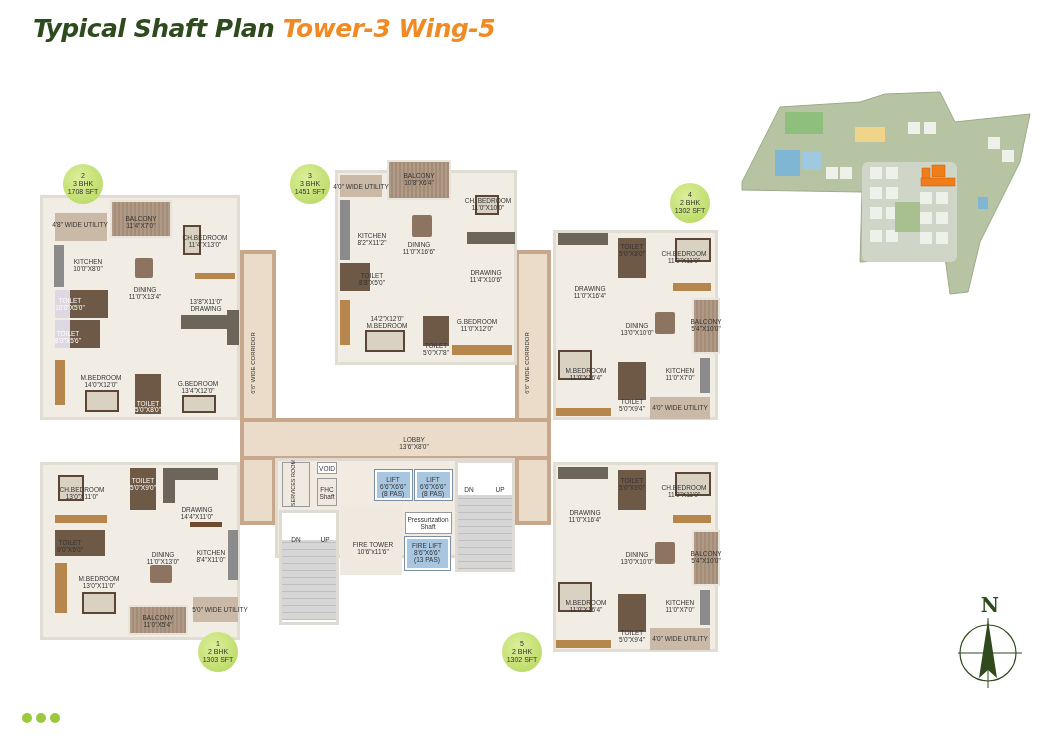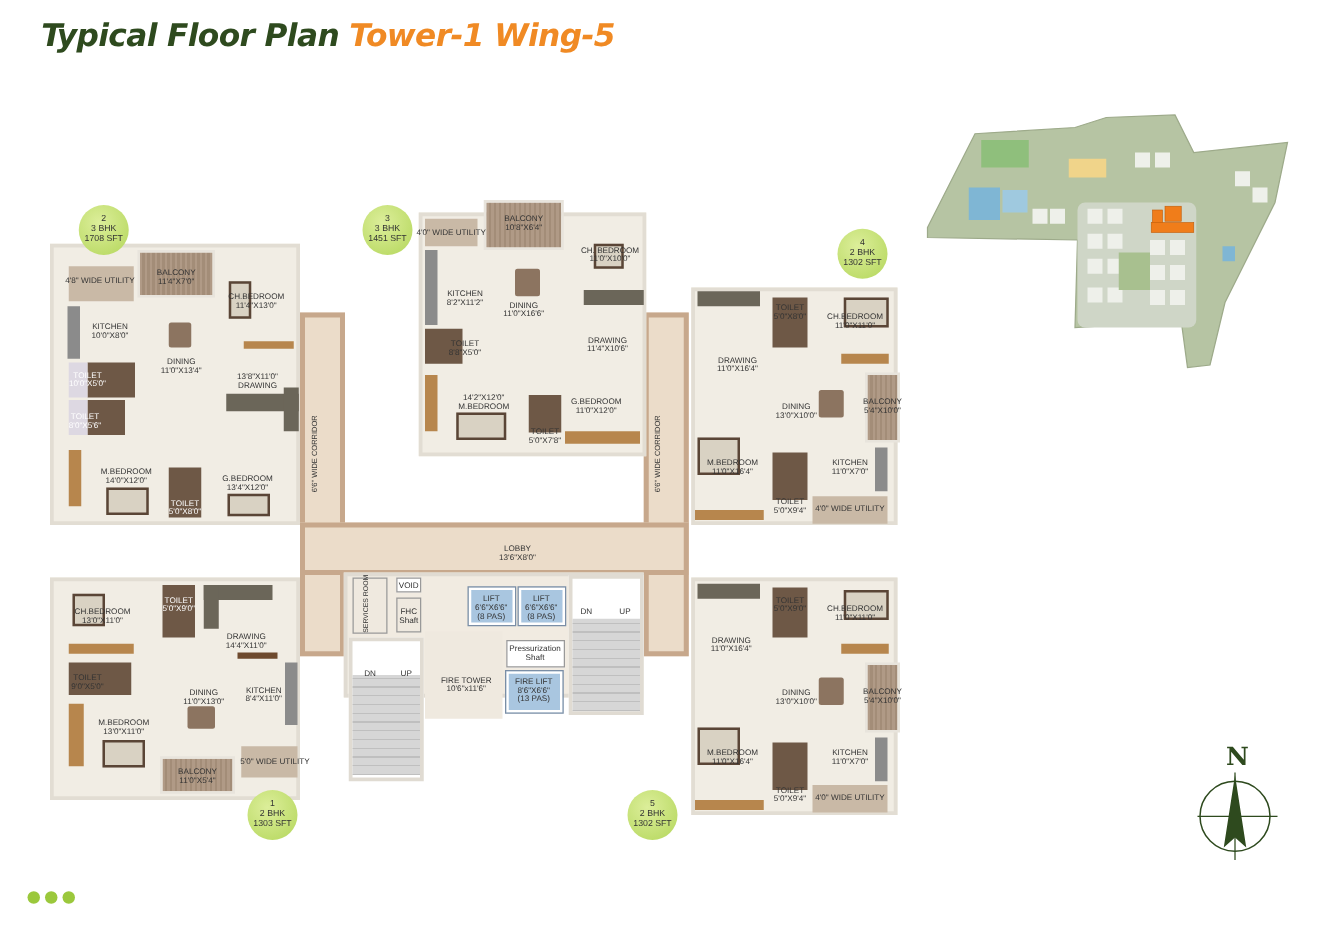--- a/index.html
+++ b/index.html
@@ -23,22 +23,22 @@
   .lift{background:#a9c6e0;border:2px solid #fff;outline:1px solid #7a8ea6;}
   .stair{background:repeating-linear-gradient(0deg,#bfbfbf 0 1px,#d6d6d6 1px 7px);}
   .badge{position:absolute;width:40px;height:40px;border-radius:50%;background:radial-gradient(circle at 40% 35%,#dcee9a,#b3d65a);color:#333;font-size:7px;line-height:8px;text-align:center;display:flex;flex-direction:column;justify-content:center;}
   .dot{position:absolute;width:10px;height:10px;border-radius:50%;background:#9bc83c;top:713px;}
   .corrtext{position:absolute;font-size:6px;color:#333;white-space:nowrap;transform:rotate(-90deg);transform-origin:center;}
 </style>
 </head>
 <body>
 
 <div class="title">
-  <span class="t1">Typical Floor Plan</span>
-  <span class="t2">Tower-1 Wing-5</span>
+  <span class="t1">Typical Shaft Plan</span>
+  <span class="t2">Tower-3 Wing-5</span>
 </div>
 
 <div class="abs" style="left:0;top:0;width:740px;height:700px;">
 
   <div class="abs corridor" style="left:240px;top:250px;width:36px;height:275px;"></div>
   <div class="corrtext" style="left:222px;top:360px;">6'6" WIDE CORRIDOR</div>
   <div class="abs corridor" style="left:515px;top:250px;width:36px;height:275px;"></div>
   <div class="corrtext" style="left:496px;top:360px;">6'6" WIDE CORRIDOR</div>
   <div class="abs corridor" style="left:240px;top:418px;width:311px;height:42px;border-top:4px solid #c7a88c;"></div>
   <div class="lbl" style="left:414px;top:436px;">LOBBY</div>

